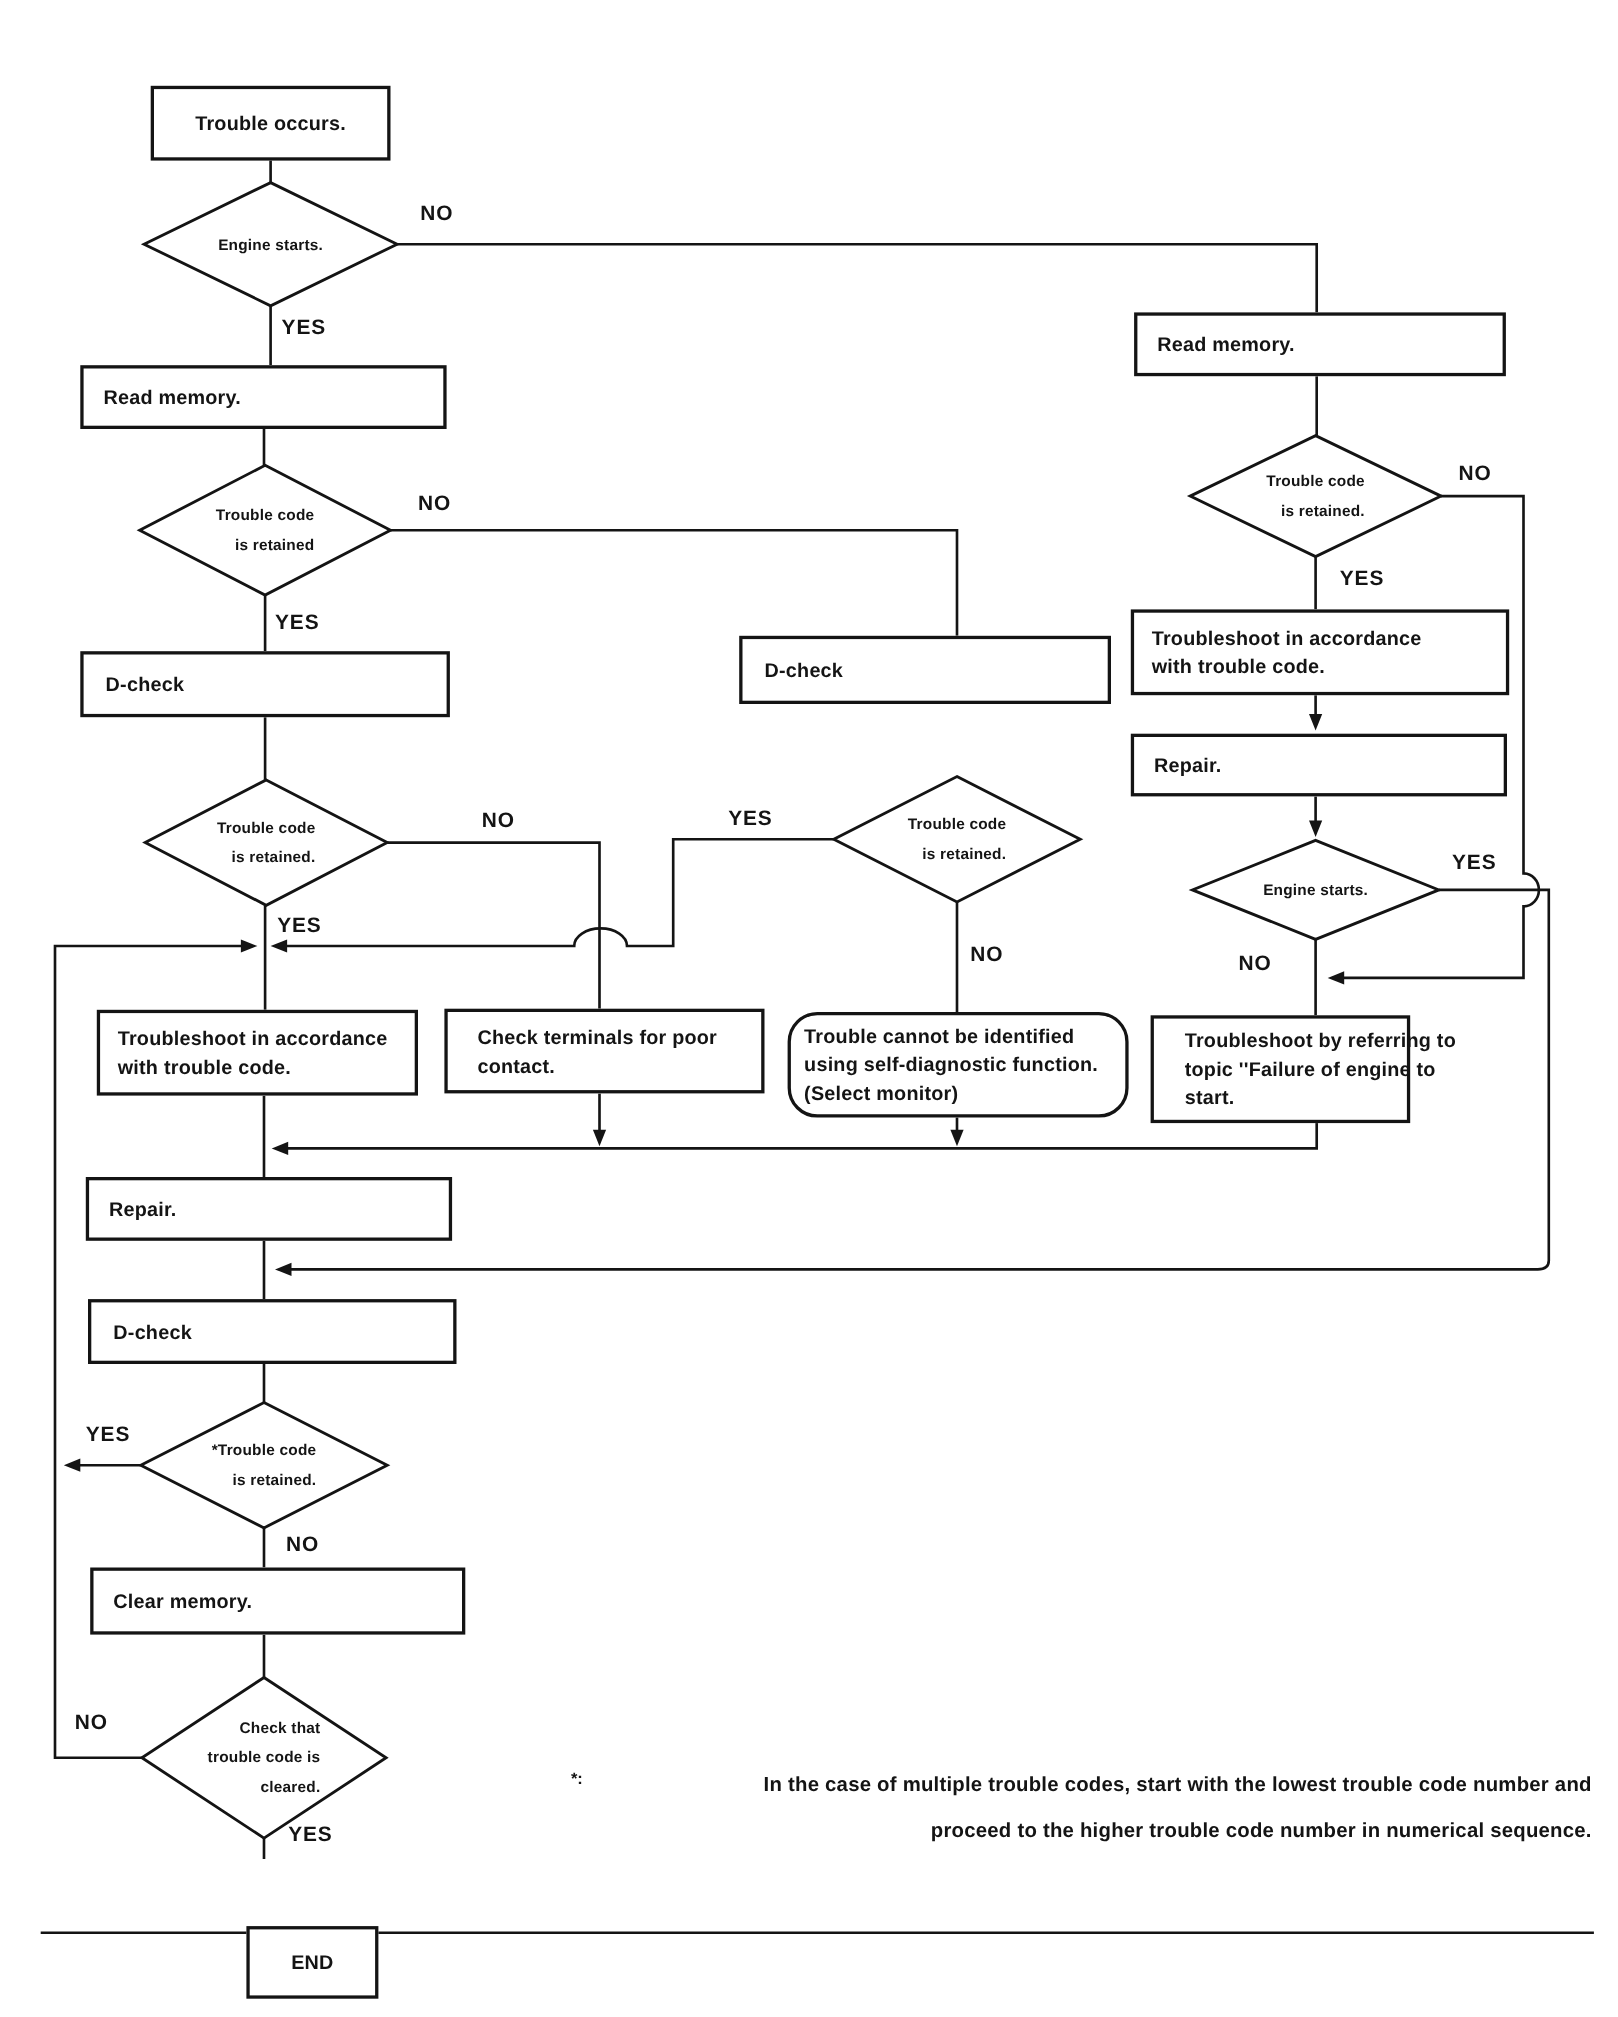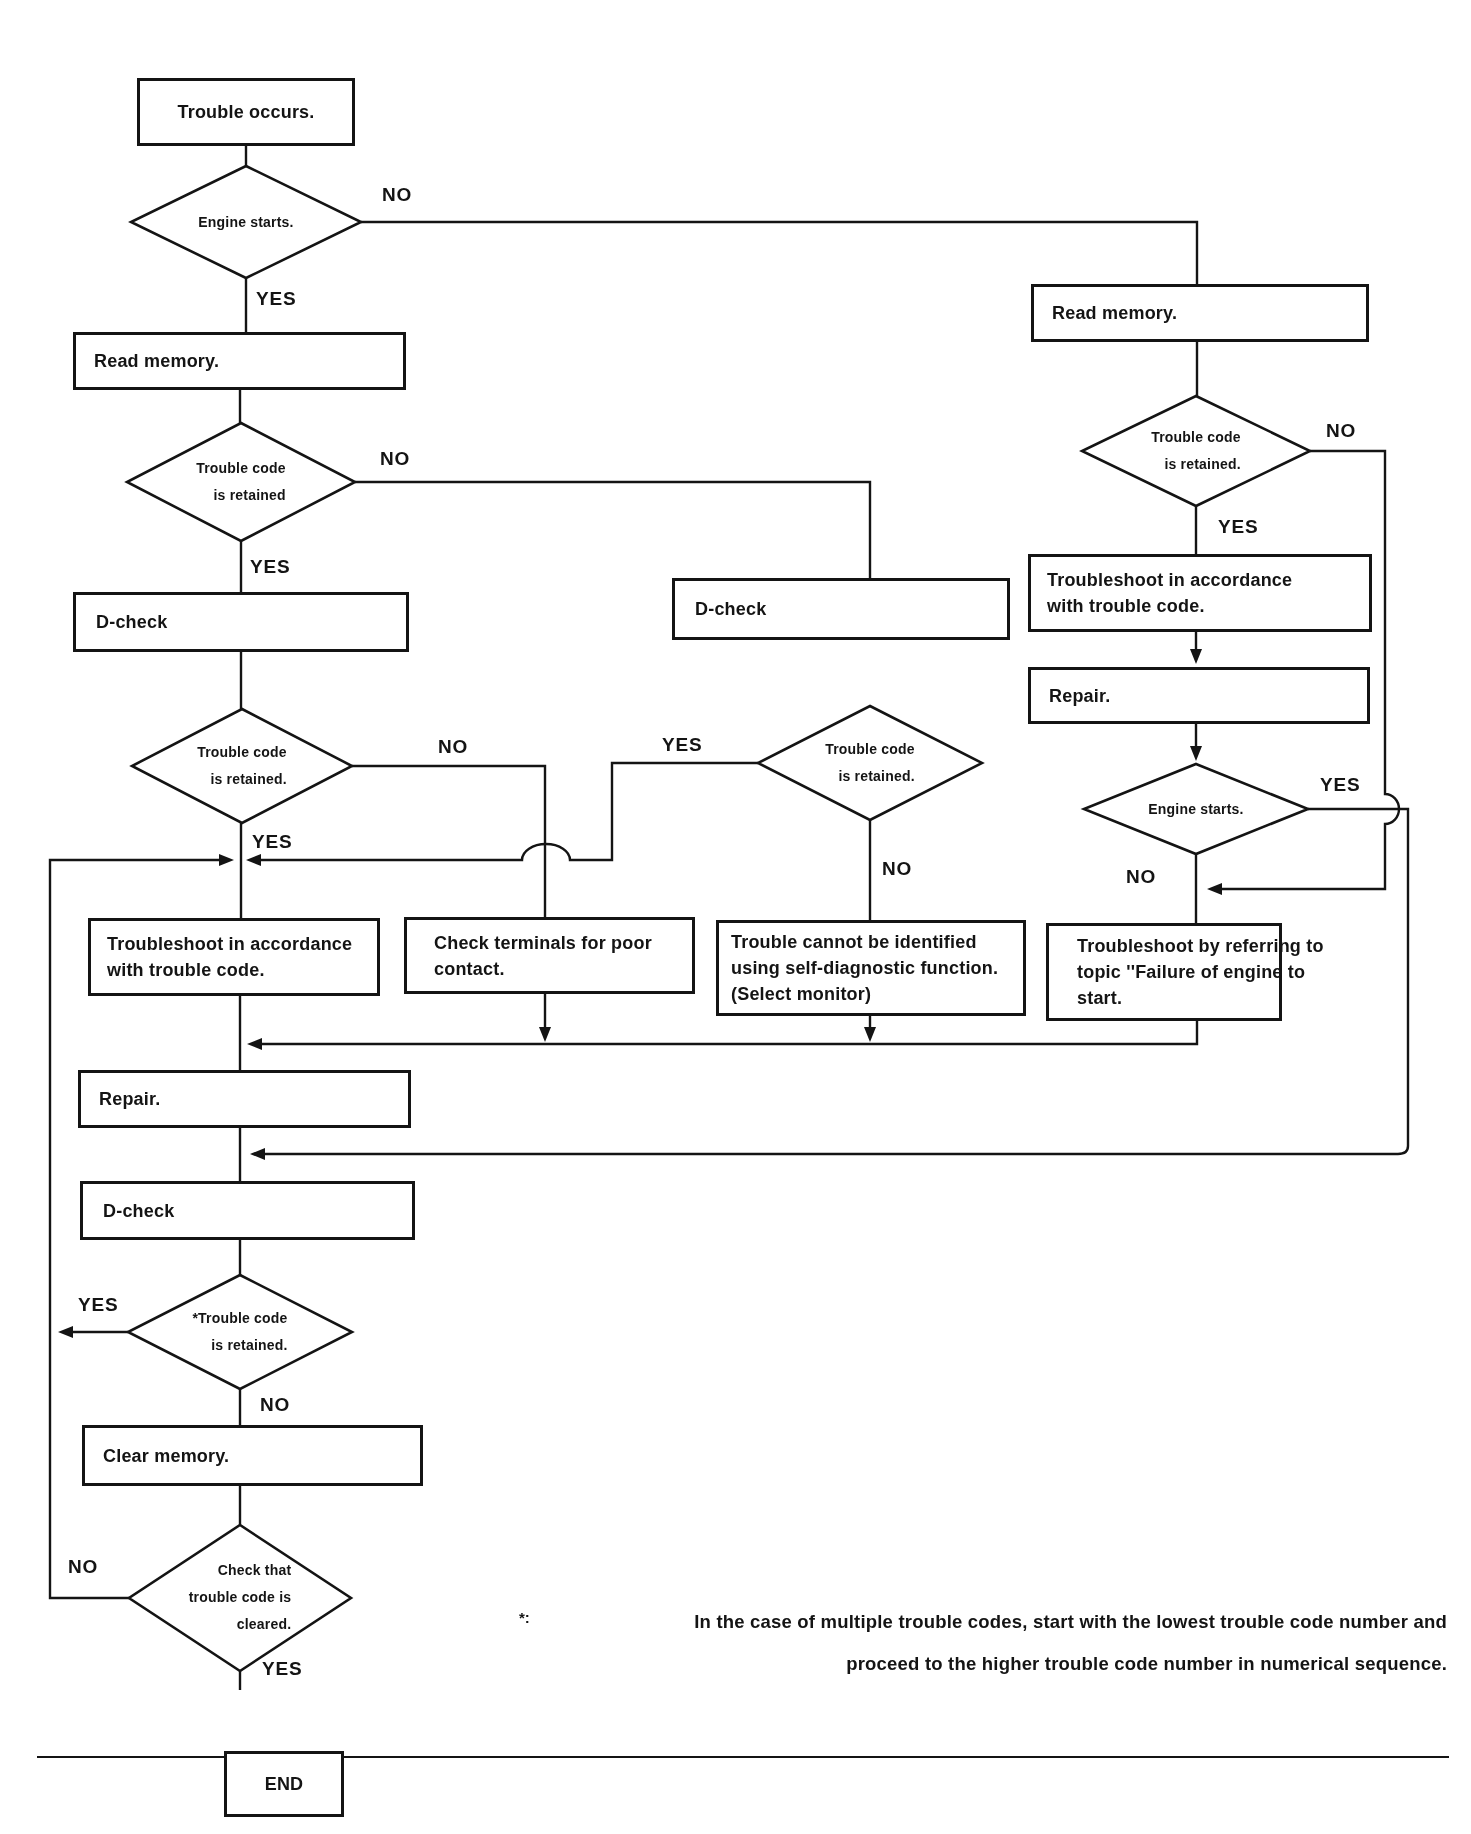--- a/index.html
+++ b/index.html
@@ -99,21 +99,21 @@
   <div class="node" style="left:73px;top:592px;width:336px;height:60px;padding-left:20px;">D-check</div>
   <div class="node" style="left:672px;top:578px;width:338px;height:62px;padding-left:20px;">D-check</div>
   <div class="node" style="left:1031px;top:284px;width:338px;height:58px;padding-left:18px;">Read memory.</div>
   <div class="node" style="left:1028px;top:554px;width:344px;height:78px;padding-left:16px;">Troubleshoot in accordance
 with trouble code.</div>
   <div class="node" style="left:1028px;top:667px;width:342px;height:57px;padding-left:18px;">Repair.</div>
   <div class="node" style="left:88px;top:918px;width:292px;height:78px;padding-left:16px;">Troubleshoot in accordance
 with trouble code.</div>
   <div class="node" style="left:404px;top:917px;width:291px;height:77px;padding-left:27px;">Check terminals for poor
 contact.</div>
-  <div class="node" style="left:716px;top:920px;width:310px;height:96px;padding-left:12px;">Trouble cannot be identified
+  <div class="node" style="left:716px;top:920px;width:310px;height:96px;padding-left:12px;border-radius:27px;">Trouble cannot be identified
 using self-diagnostic function.
 (Select monitor)</div>
   <div class="node" style="left:1046px;top:923px;width:236px;height:98px;padding-left:28px;">Troubleshoot by referring to
 topic ''Failure of engine to
 start.</div>
   <div class="node" style="left:78px;top:1070px;width:333px;height:58px;padding-left:18px;">Repair.</div>
   <div class="node" style="left:80px;top:1181px;width:335px;height:59px;padding-left:20px;">D-check</div>
   <div class="node" style="left:82px;top:1425px;width:341px;height:61px;padding-left:18px;">Clear memory.</div>
   <div class="node center" style="left:176px;top:1751px;width:120px;height:66px;margin-left:48px;">END</div>
 

